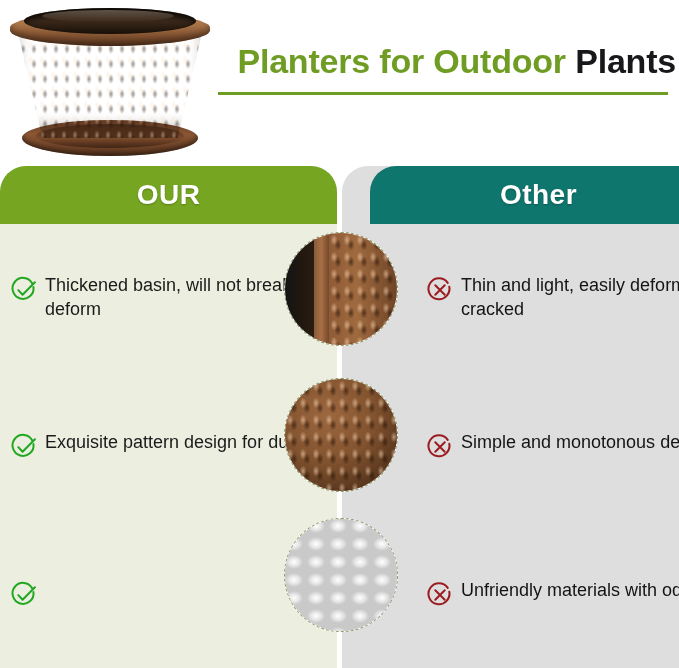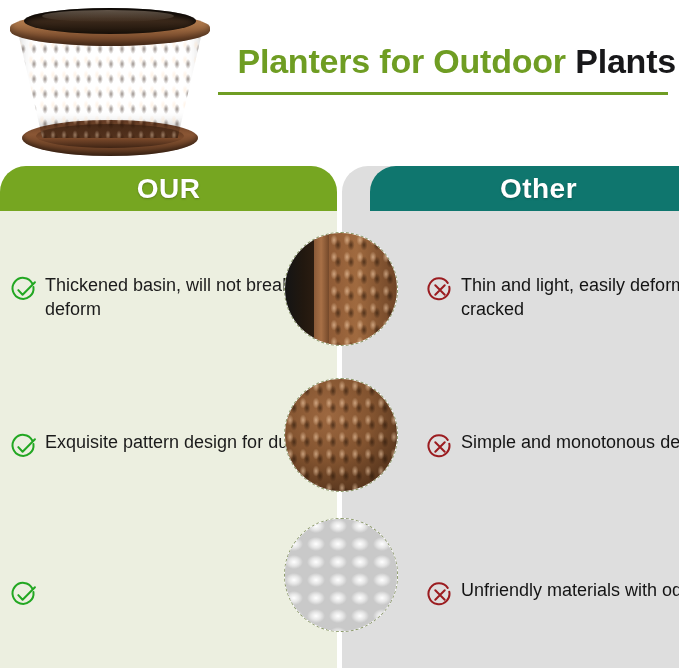--- a/index.html
+++ b/index.html
@@ -137,21 +137,21 @@
     width: 337px;
     height: 502px;
   }
   .col-our   { left: 0;     background: #ecefe0; border-radius: 26px 26px 0 0; }
   .col-other { left: 342px; background: #dedede; border-radius: 26px 26px 0 0; }
 
   .col-head {
     position: absolute;
     left: 0; top: 0;
     width: 100%;
-    height: 45px;
+    height: 58px;
     border-radius: 26px 26px 0 0;
     display: flex;
     align-items: center;
     justify-content: center;
   }
   .col-our .col-head   { background: #76a621; }
   .col-other .col-head { background: #0f766e; margin-left: 28px; }
 
   .col-head span {
     color: #ffffff;

